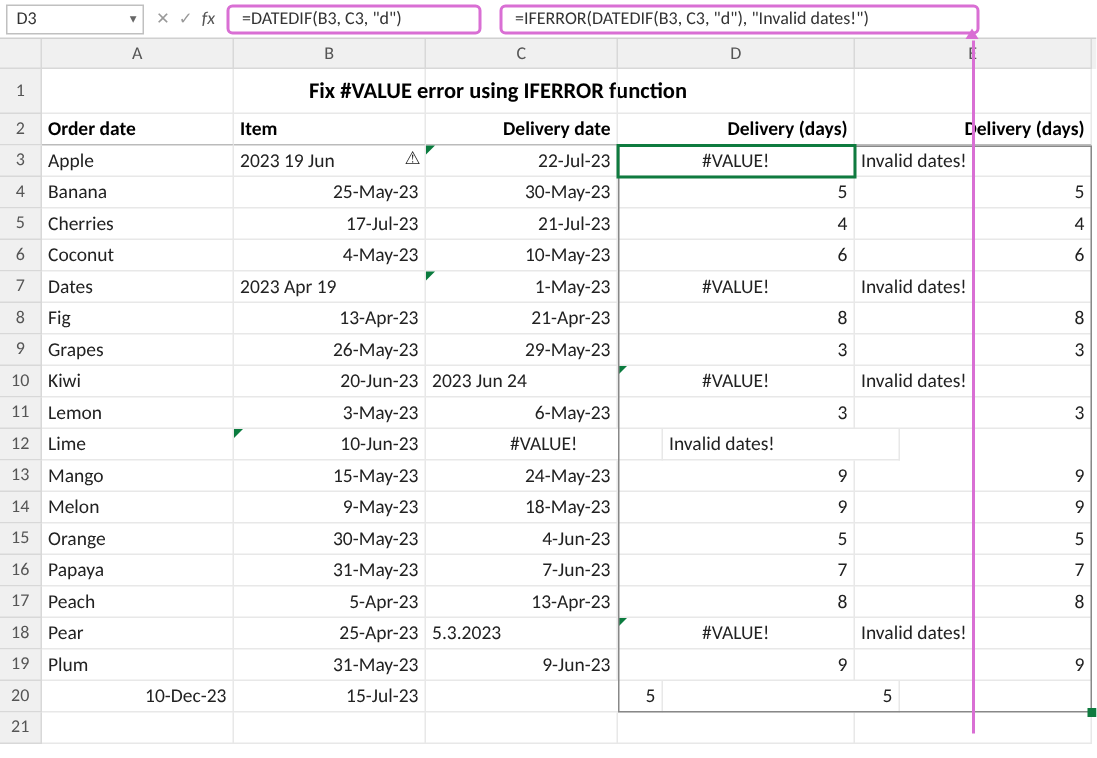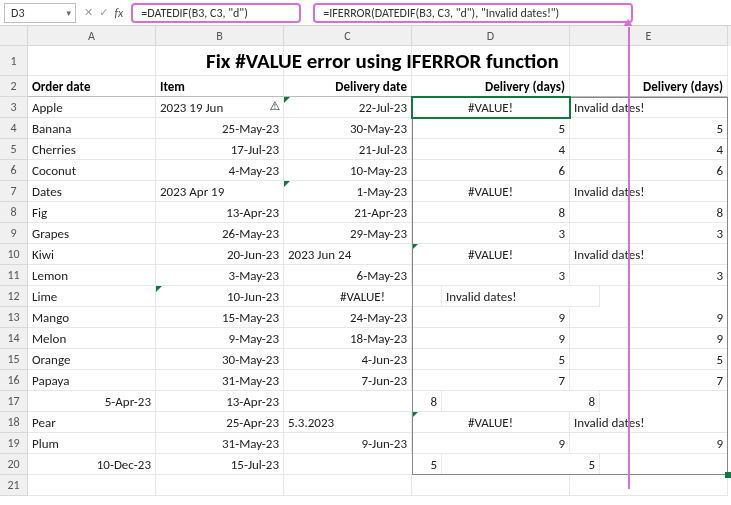--- a/index.html
+++ b/index.html
@@ -15,21 +15,21 @@
   .formula-bar {
     display: flex;
     align-items: center;
     height: 26px;
     border-bottom: 1px solid #d0d0d0;
     background: #fff;
     padding: 2px 4px;
     gap: 4px;
   }
   .name-box {
-    width: 72px;
+    width: 92px;
     height: 20px;
     border: 1px solid #c0c0c0;
     display: flex;
     align-items: center;
     justify-content: space-between;
     padding: 0 4px 0 6px;
     font-size: 12px;
     background: #fff;
   }
   .nb-arrow { font-size: 9px; color: #666; }
@@ -112,21 +112,21 @@
     color: #222;
     position: relative;
     overflow: visible;
     white-space: nowrap;
   }
   .r { justify-content: flex-end; }
   .c { justify-content: center; }
   .bold { font-weight: bold; color: #000; }
   .title-row .cell { border-right: 1px solid #e8e8e8; }
   .title {
-    font-size: 21px;
+    font-size: 15px;
     font-weight: bold;
     color: #000;
   }
   .hdr-row .cell {
     font-weight: bold;
     color: #000;
     border-bottom: 1px solid #bbb;
   }
   .green-tri::before {
     content: "";
@@ -324,20 +324,21 @@
         <div class="row">
           <div class="rh">16</div>
           <div class="cell cA">Papaya</div>
           <div class="cell cB r">31-May-23</div>
           <div class="cell cC r">7-Jun-23</div>
           <div class="cell cD r">7</div>
           <div class="cell cE r">7</div>
         </div>
         <div class="row">
           <div class="rh">17</div>
+          <div class="cell cA">Peach</div>
           <div class="cell cB r">5-Apr-23</div>
           <div class="cell cC r">13-Apr-23</div>
           <div class="cell cD r">8</div>
           <div class="cell cE r">8</div>
         </div>
         <div class="row">
           <div class="rh">18</div>
           <div class="cell cA">Pear</div>
           <div class="cell cB r">25-Apr-23</div>
           <div class="cell cC ">5.3.2023</div>

